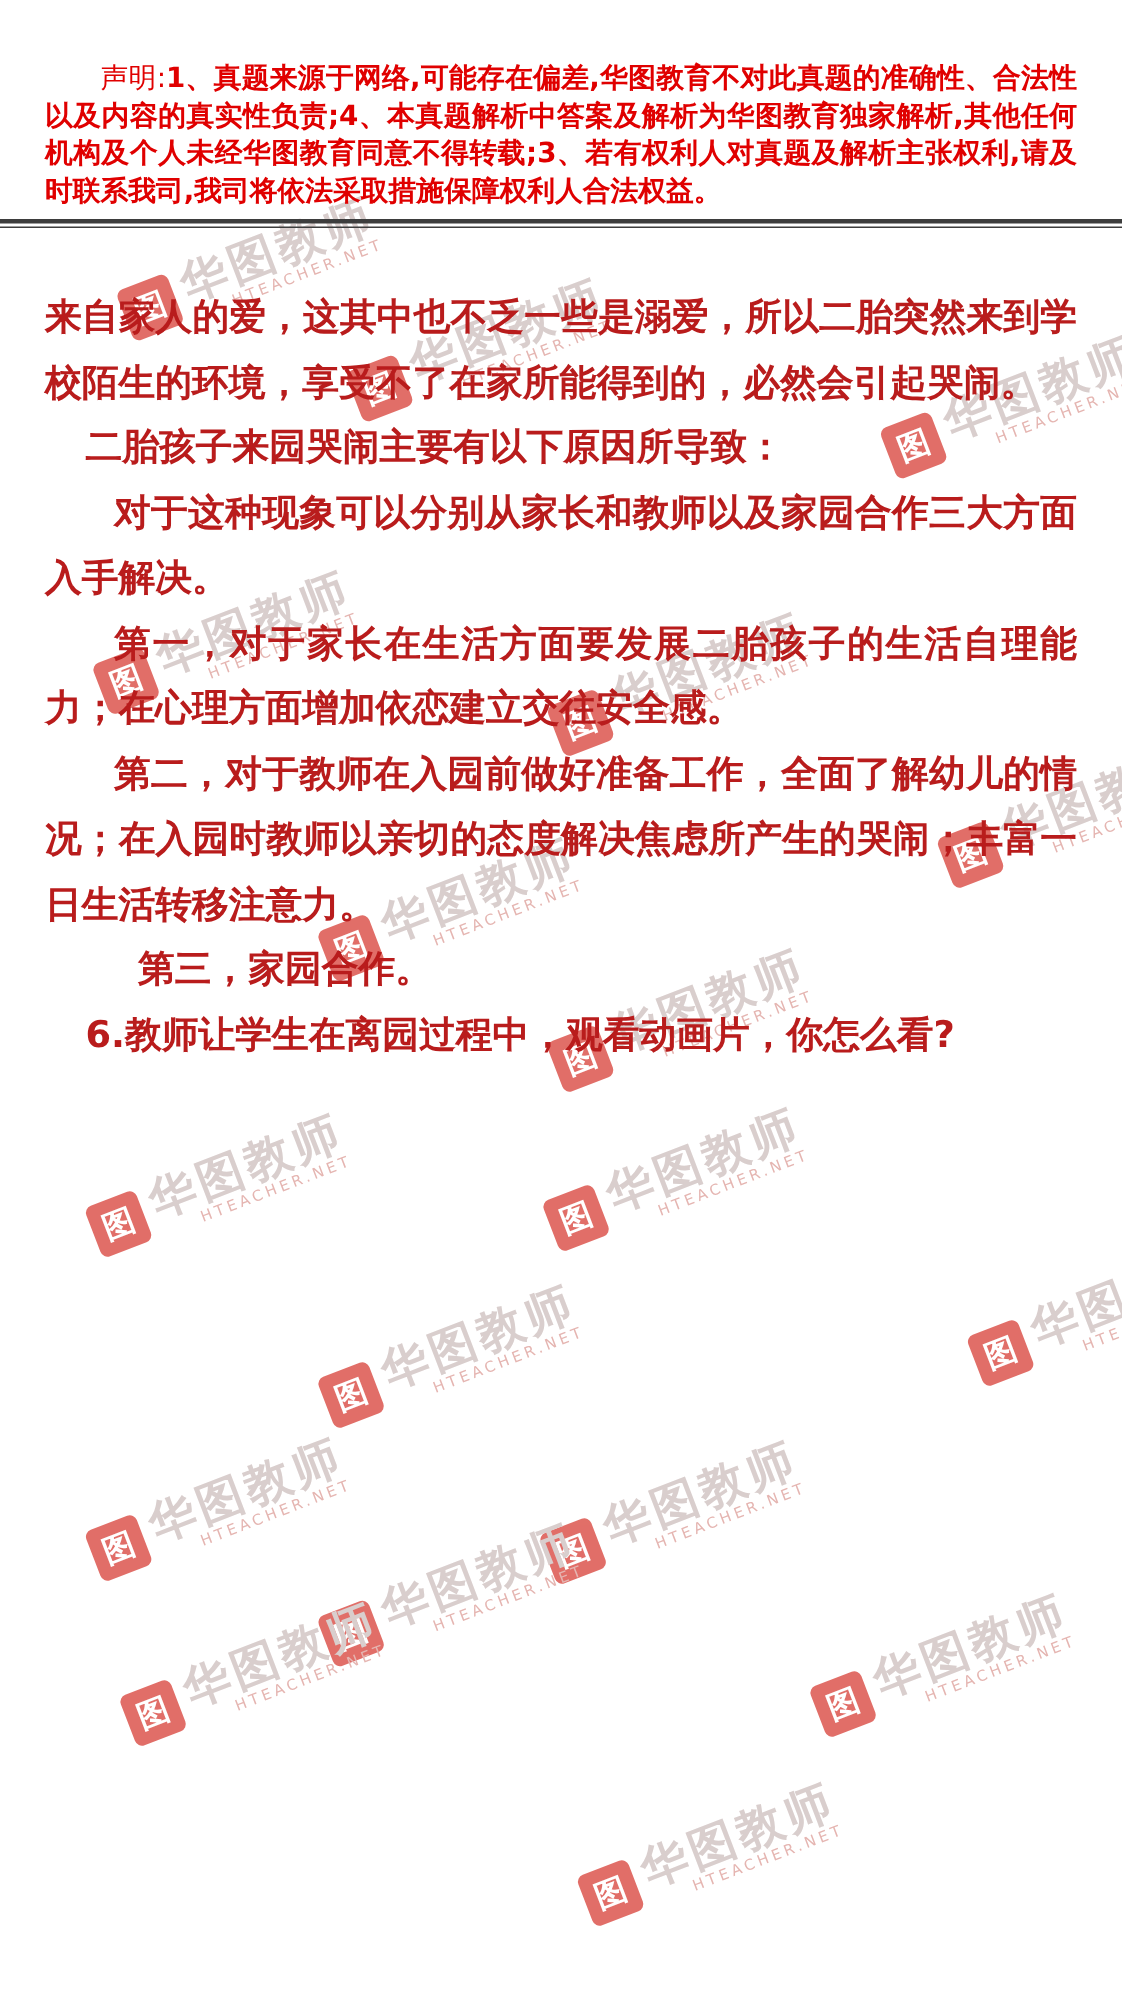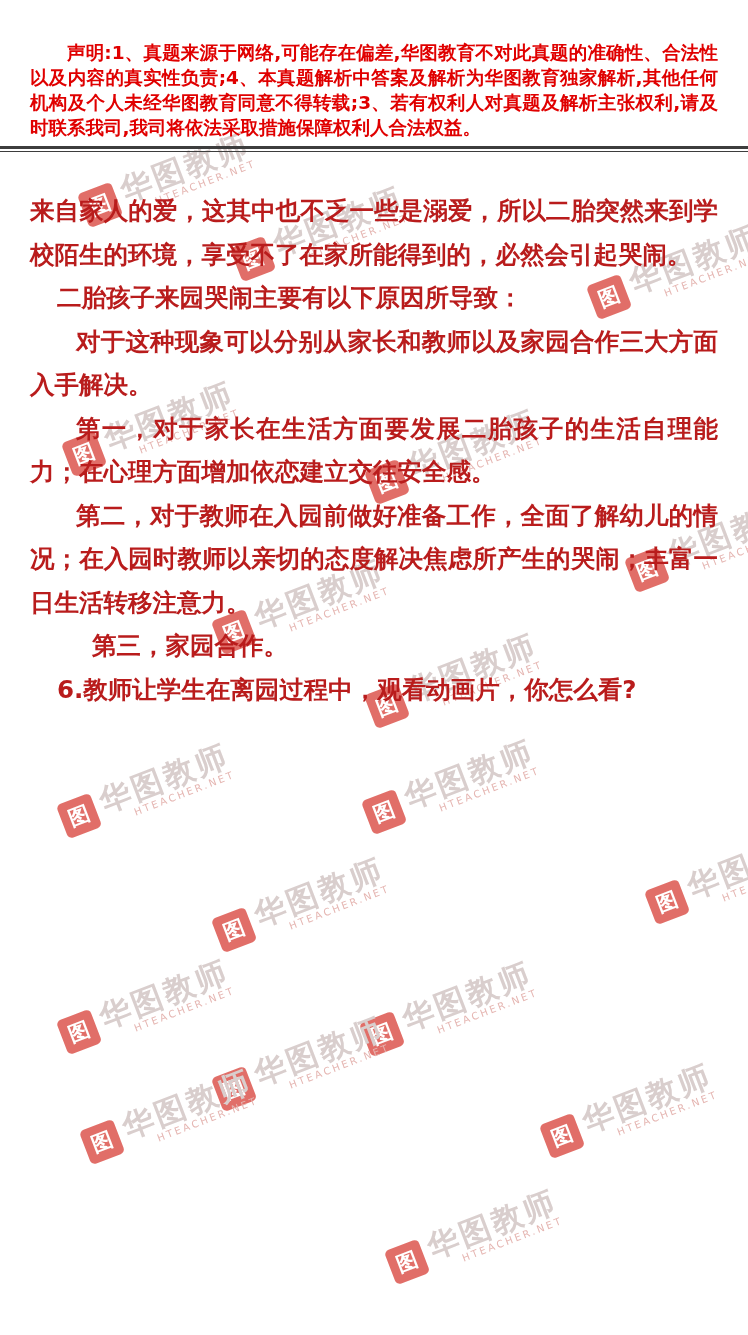--- a/index.html
+++ b/index.html
@@ -7,21 +7,21 @@
     position:relative; width:748px; height:1335px; background:#ffffff;
     overflow:hidden; font-family:"DejaVu Sans", sans-serif;
   }
 
   
   .disclaimer {
     position:absolute; top:40px; left:0; right:0; padding:0 30px;
     font-size:18.5px; line-height:25px; font-weight:bold;
     text-align:justify; text-indent:2em; z-index:2;
   }
-  .disc-label { font-weight:bold; }
+  .disc-label { font-weight:normal; }
 
   
   .divider {
     position:absolute; top:146px; left:0; width:748px; height:6px;
     border-top:3px solid #3d3d3d; border-bottom:1px solid #3d3d3d;
     box-sizing:border-box; z-index:2;
   }
 
   
   .body-text {

